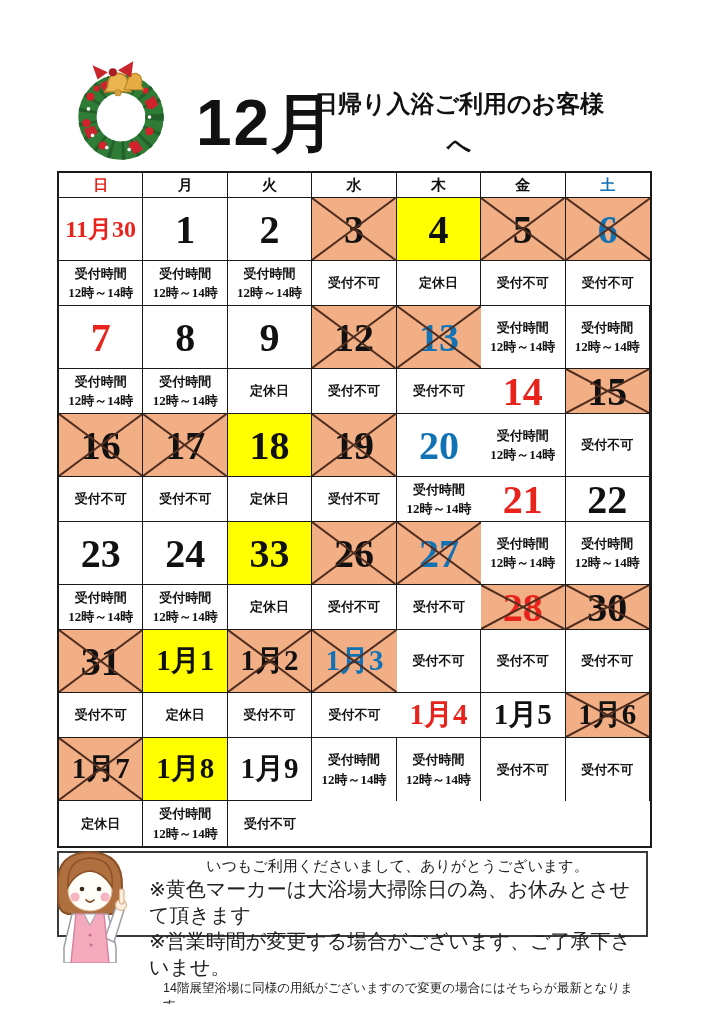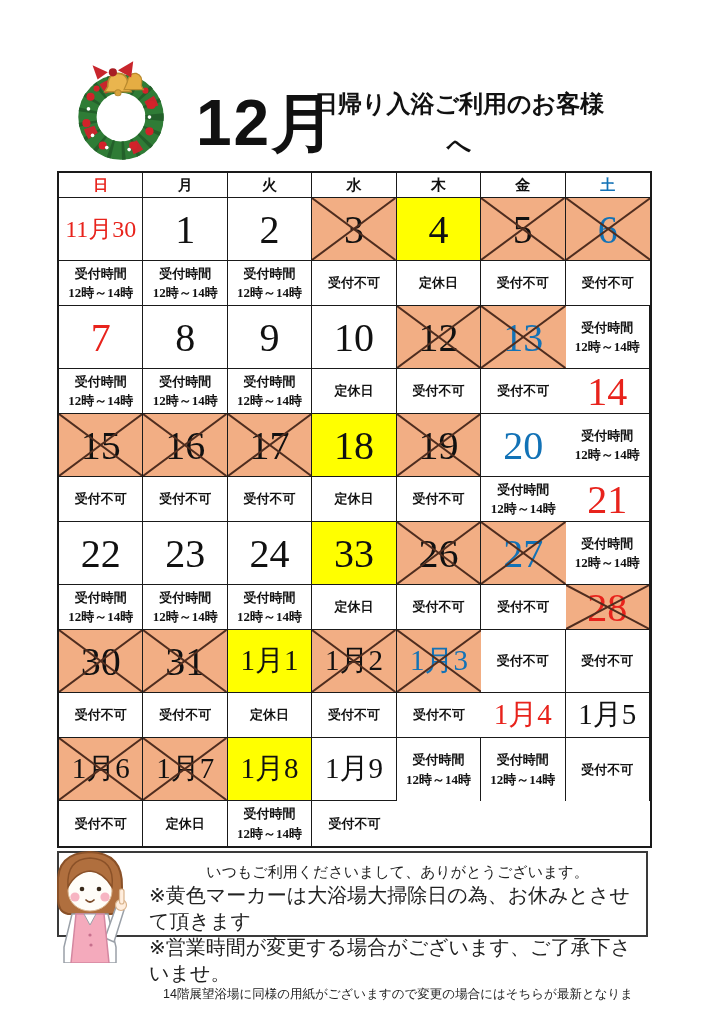--- a/index.html
+++ b/index.html
@@ -15,31 +15,31 @@
   
   .cal{position:absolute;left:57px;top:171px;width:591px;display:grid;
        grid-template-columns:repeat(7,1fr);
        grid-template-rows:25px repeat(6,63px 45px);
        border:2px solid #1a1a1a;background:#fff;box-sizing:content-box;}
   .c{position:relative;border-right:1.6px solid #1a1a1a;border-bottom:1.6px solid #1a1a1a;
      display:flex;align-items:center;justify-content:center;box-sizing:border-box;}
   .c.lastcol{border-right:none;}
   .c.lastrow{border-bottom:none;}
   .head{font-family:"Liberation Sans","DejaVu Sans",sans-serif;font-weight:bold;font-size:15px;}
-  .date{font-weight:normal;}
+  .date{font-weight:bold;}
   .sz1{font-size:40px;} .sz3{font-size:29px;} .sz4{font-size:24px;}
   .status{flex-direction:column;font-weight:bold;font-size:13px;line-height:1.5;text-align:center;color:#111;}
   .bg-white{background:#ffffff;} .bg-orange{background:#f2ae84;} .bg-yellow{background:#ffff00;}
   .tx-black{color:#111111;} .tx-red{color:#e8231c;} .tx-blue{color:#1272b6;}
   .cross{position:absolute;inset:0;width:100%;height:100%;pointer-events:none;}
   .cross line{stroke:#4f2d1f;stroke-width:2;vector-effect:non-scaling-stroke;}
   
   .notice{position:absolute;left:57px;top:851px;width:591px;height:86px;border:2px solid #3a3a3a;
           box-sizing:border-box;background:#fff;}
-  .notice-text{margin-left:90px;padding-top:9px;font-family:"Liberation Sans","DejaVu Sans",sans-serif;color:#222;}
+  .notice-text{margin-left:90px;padding-top:3px;font-family:"Liberation Sans","DejaVu Sans",sans-serif;color:#222;}
   .nl1{font-size:15px;text-align:center;line-height:1.35;}
   .nl2,.nl3{font-size:20px;line-height:1.3;}
   .nl4{font-size:12.5px;line-height:1.3;padding-left:14px;}
   .mascot{position:absolute;left:42px;top:843px;width:96px;height:120px;z-index:3;}
 </style>
 </head>
 <body>
 
 <div class="page">
 
@@ -142,23 +142,20 @@
       </div>
       <div class="c date bg-white tx-red sz1">
         <span>7</span>
       </div>
       <div class="c date bg-white tx-black sz1">
         <span>8</span>
       </div>
       <div class="c date bg-white tx-black sz1">
         <span>9</span>
       </div>
-      <div class="c date bg-white tx-black sz1">
-        <span>10</span>
-      </div>
       <div class="c date bg-orange tx-black sz1">
         <span>12</span>
         <svg class="cross" viewBox="0 0 100 100" preserveAspectRatio="none">
           <line x1="0" y1="0" x2="100" y2="100"></line>
           <line x1="100" y1="0" x2="0" y2="100"></line>
         </svg>
       </div>
       <div class="c date bg-orange tx-blue sz1 lastcol">
         <span>13</span>
         <svg class="cross" viewBox="0 0 100 100" preserveAspectRatio="none">

